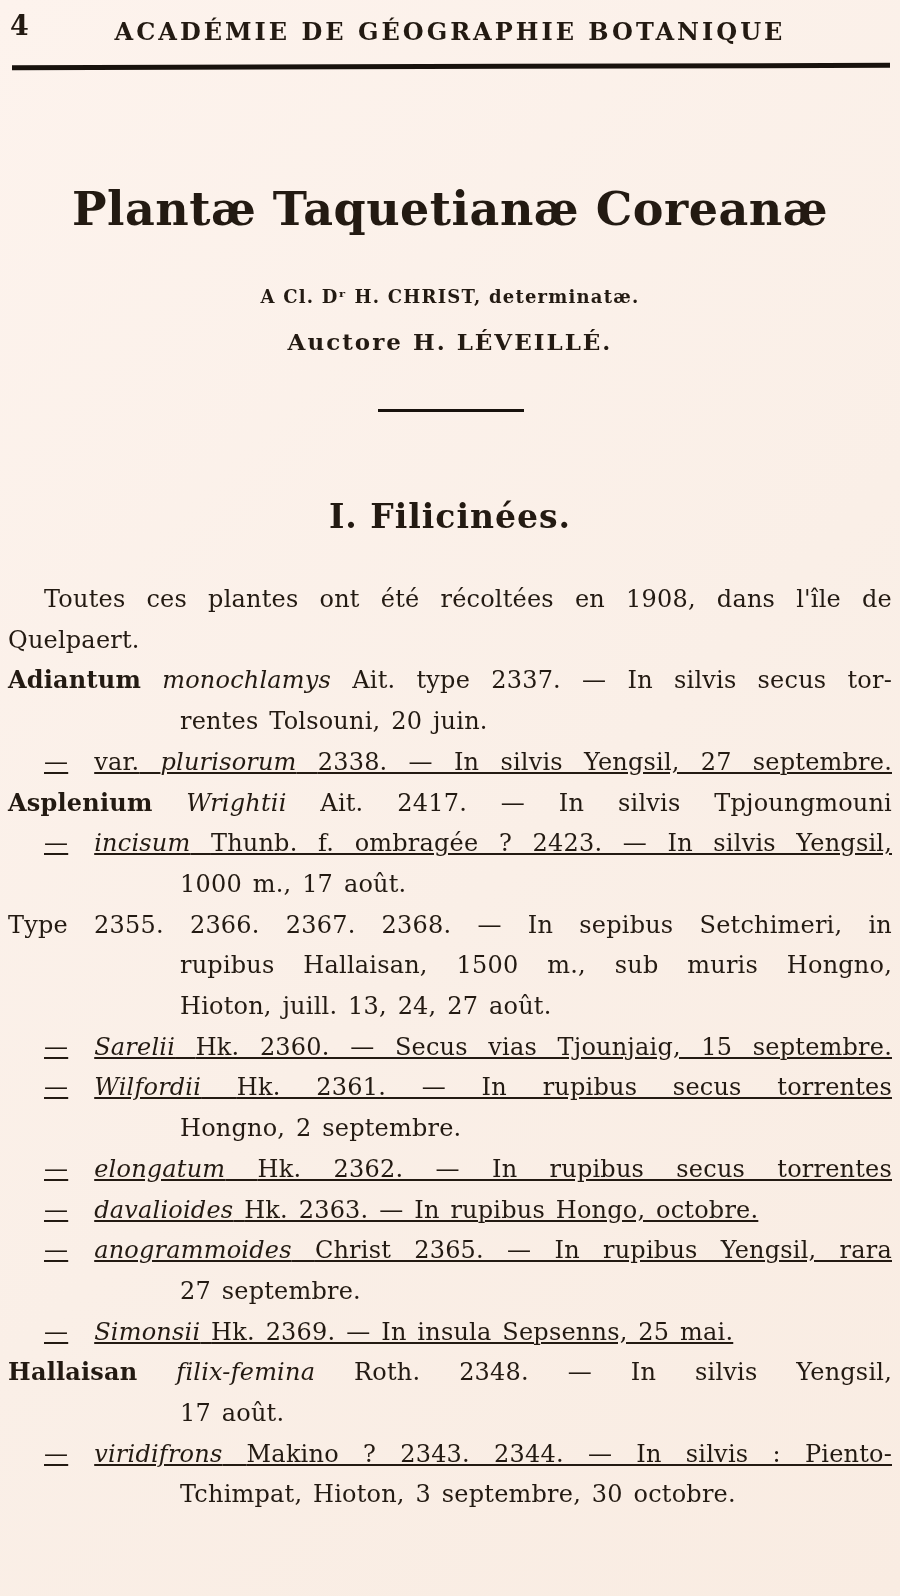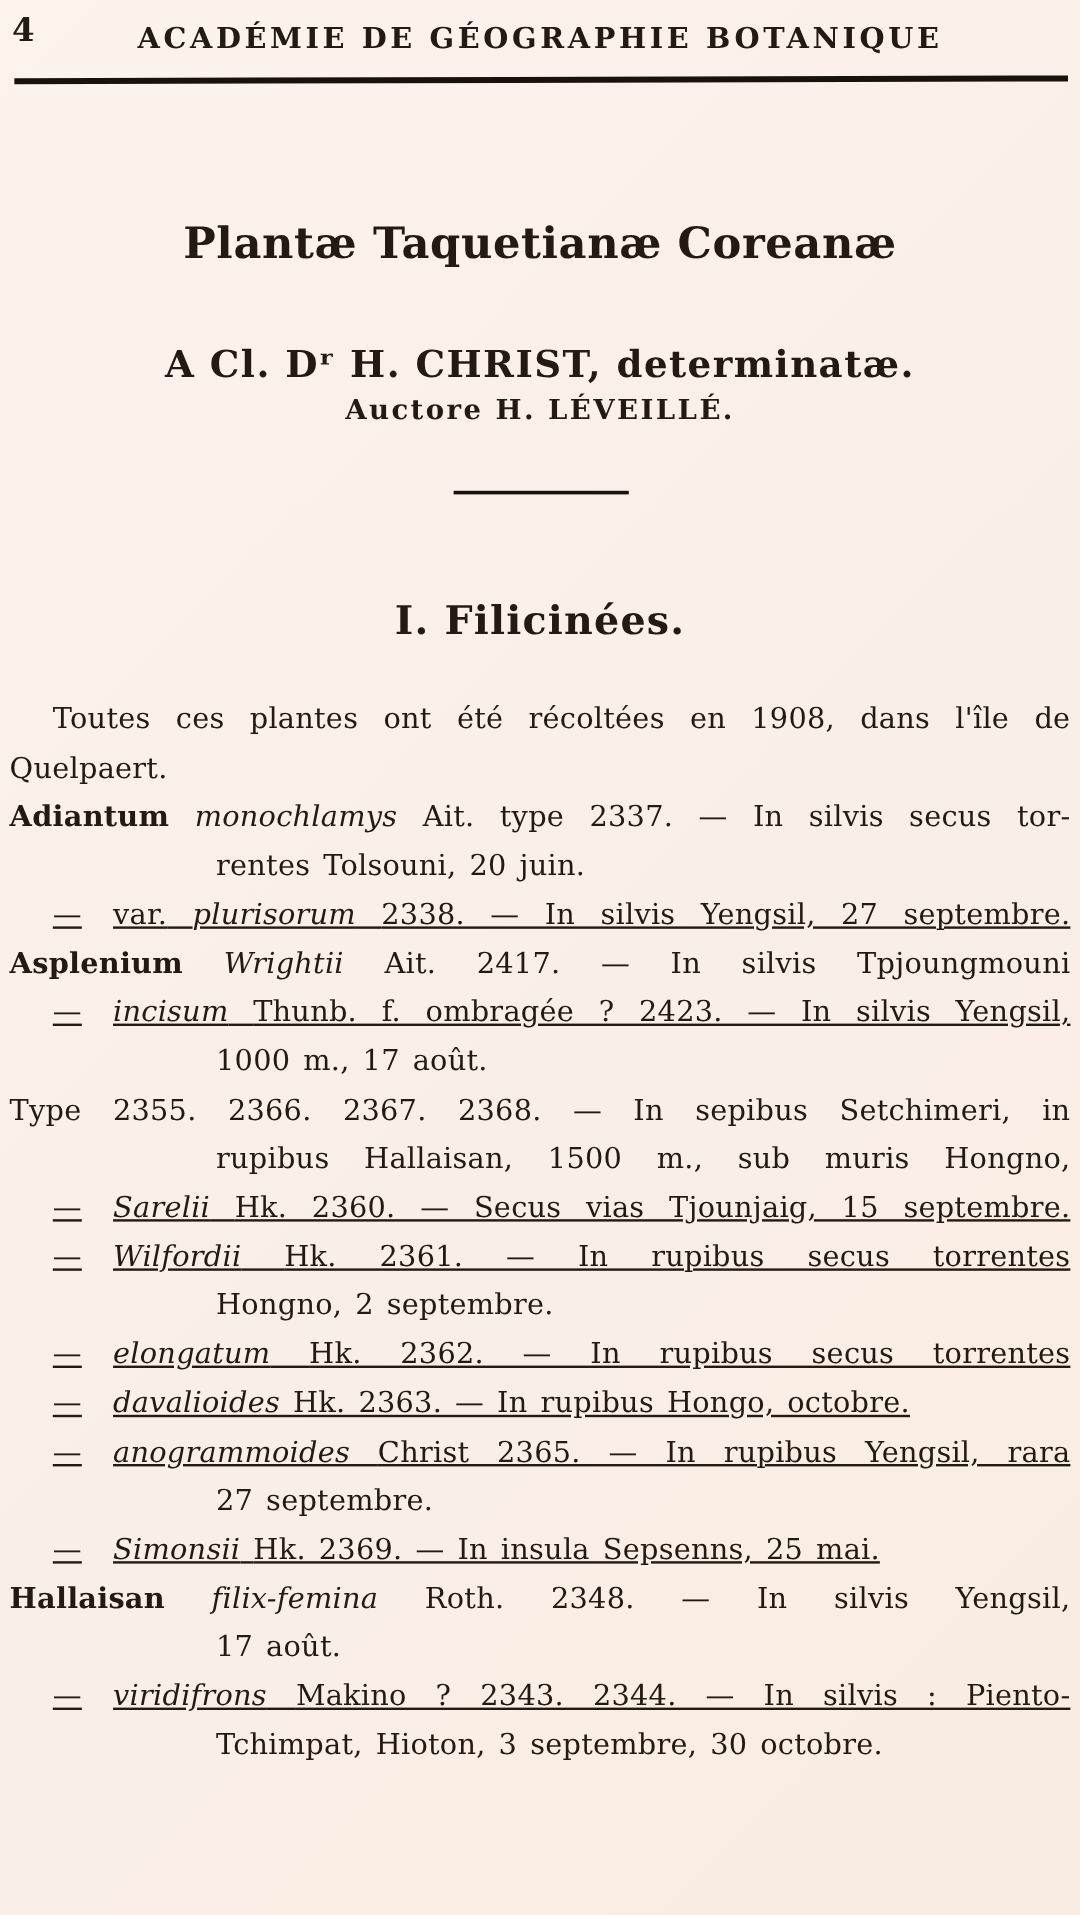--- a/index.html
+++ b/index.html
@@ -9,22 +9,22 @@
     background:linear-gradient(135deg,#fdf3ed 0%,#faefe7 55%,#f9ece2 100%);
     color:#231a12;
     font-family:"DejaVu Serif","Liberation Serif",serif;
     overflow:hidden;
   }
   .abs{position:absolute;}
   .center{left:0;right:0;text-align:center;}
   #pagenum{top:10px;left:10px;font-size:27px;font-weight:bold;}
   #runhead{top:17px;font-size:24px;font-weight:bold;letter-spacing:3px;}
   #toprule{top:64px;left:12px;right:10px;height:5px;background:#18120d;transform:rotate(-0.15deg);}
-  #title{top:182px;font-size:36px;font-weight:bold;letter-spacing:0.5px;}
-  #byline1{top:286px;font-size:31px;font-weight:bold;letter-spacing:1.2px;}
+  #title{top:182px;font-size:46px;font-weight:bold;letter-spacing:0.5px;}
+  #byline1{top:286px;font-size:18px;font-weight:bold;letter-spacing:1.2px;}
   #byline2{top:328px;font-size:23px;font-weight:bold;letter-spacing:2px;}
   #divider{top:409px;left:50%;width:146px;height:3px;margin-left:-72px;background:#18120d;}
   #section{top:497px;font-size:33px;font-weight:bold;letter-spacing:1px;}
   #body{
     position:absolute;top:579px;left:8px;width:884px;
     font-size:24px;line-height:40.7px;
     word-spacing:3px;letter-spacing:0.2px;
   }
   .bl{margin:0;text-align:left;}
   .full{text-align:justify;text-align-last:justify;}
@@ -61,20 +61,21 @@
 
     <p class="bl full dashl"><span class="dash">—</span><span>var.</span> <span class="i">plurisorum</span> <span>2338. — In silvis Yengsil, 27 septembre.</span></p>
 
     <p class="bl full"><span class="b">Asplenium</span> <span class="i">Wrightii</span> <span>Ait. 2417. — In silvis Tpjoungmouni</span></p>
 
     <p class="bl full dashl"><span class="dash">—</span><span class="i">incisum</span> <span>Thunb. f. ombragée ? 2423. — In silvis Yengsil,</span></p>
     <p class="bl cont"><span>1000 m., 17 août.</span></p>
 
     <p class="bl full"><span>Type 2355. 2366. 2367. 2368. — In sepibus Setchimeri, in</span></p>
     <p class="bl full cont"><span>rupibus Hallaisan, 1500 m., sub muris Hongno,</span></p>
+    <p class="bl cont"><span>Hioton, juill. 13, 24, 27 août.</span></p>
 
     <p class="bl full dashl"><span class="dash">—</span><span class="i">Sarelii</span> <span>Hk. 2360. — Secus vias Tjounjaig, 15 septembre.</span></p>
 
     <p class="bl full dashl"><span class="dash">—</span><span class="i">Wilfordii</span> <span>Hk. 2361. — In rupibus secus torrentes</span></p>
     <p class="bl cont"><span>Hongno, 2 septembre.</span></p>
 
     <p class="bl full dashl"><span class="dash">—</span><span class="i">elongatum</span> <span>Hk. 2362. — In rupibus secus torrentes</span></p>
 
     <p class="bl dashl"><span class="dash">—</span><span class="i">davalioides</span> <span>Hk. 2363. — In rupibus Hongo, octobre.</span></p>
 

